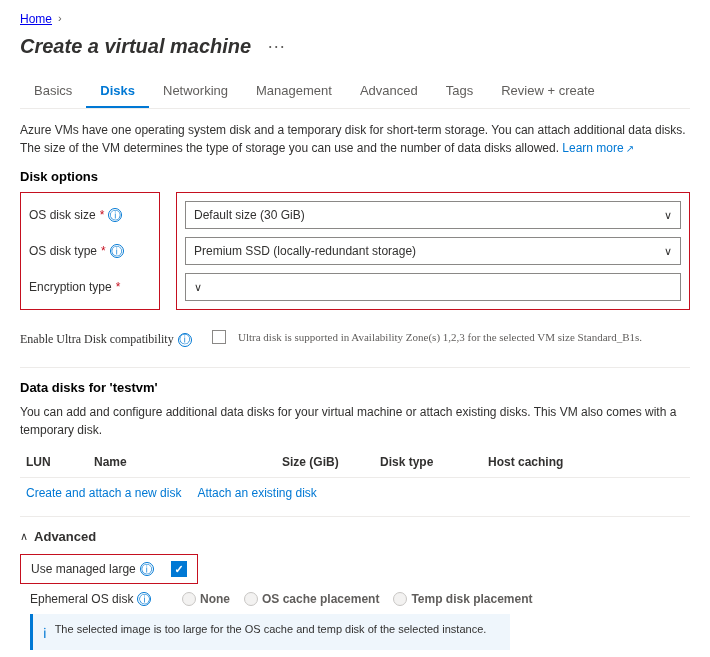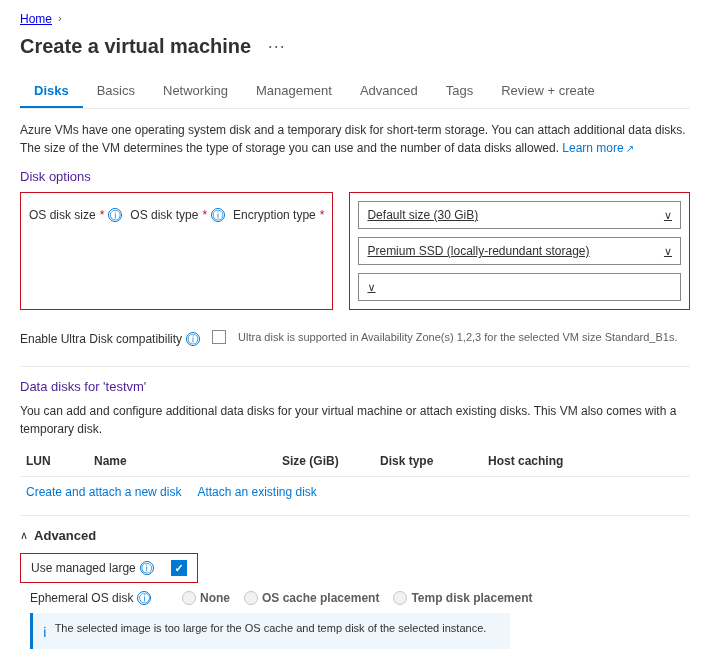--- a/index.html
+++ b/index.html
@@ -4,45 +4,45 @@
   <style>
     * { box-sizing: border-box; margin: 0; padding: 0; }
     body { font-family: 'Segoe UI', Arial, sans-serif; font-size: 13px; color: #323130; background: #fff; }
     
     .page-container { padding: 12px 20px 20px 20px; max-width: 710px; }
     
     .breadcrumb { display: flex; align-items: flex-start; gap: 6px; font-size: 12px; color: #0078d4; margin-bottom: 8px; }
     .breadcrumb-separator { color: #605e5c; font-size: 11px; }
     
     .page-title-row { display: flex; align-items: center; gap: 10px; margin-bottom: 16px; }
-    .page-title { font-size: 20px; font-weight: 600; color: #323130; }
+    .page-title { font-size: 20px; font-weight: 600; color: #323130; font-style: italic; }
     .more-options-btn { background: none; border: none; cursor: pointer; color: #605e5c; font-size: 18px; padding: 2px 6px; }
     
     .tabs { display: flex; gap: 0; border-bottom: 1px solid #edebe9; margin-bottom: 12px; }
     .tab { padding: 8px 14px; font-size: 13px; cursor: pointer; color: #605e5c; border-bottom: 2px solid transparent; background: none; border-top: none; border-left: none; border-right: none; }
     .tab.active { color: #0078d4; border-bottom: 2px solid #0078d4; font-weight: 600; }
     
     .description { font-size: 12px; color: #323130; margin-bottom: 4px; line-height: 1.5; }
     .learn-more { color: #0078d4; text-decoration: none; font-size: 12px; }
     .learn-more:after { content: '↗'; font-size: 10px; margin-left: 2px; }
     
-    .section-title { font-size: 13px; font-weight: 400; color: #4c1d95; margin: 12px 0 8px 0; }
+    .section-title { font-size: 13px; font-weight: 700; color: #000000; margin: 12px 0 8px 0; }
     
     .disk-options { display: flex; gap: 16px; margin-bottom: 16px; }
     
-    .field-labels { display: flex; flex-direction: row; gap: 8px; padding: 8px; border: 1.5px solid #c50f1f; background: #fff; min-width: 140px; }
+    .field-labels { display: flex; flex-direction: column; gap: 8px; padding: 8px; border: 1.5px solid #c50f1f; background: #fff; min-width: 140px; }
     .field-label-row { display: flex; align-items: center; gap: 4px; font-size: 12px; color: #323130; height: 28px; }
     .required-star { color: #c50f1f; }
     .info-icon { color: #0078d4; font-size: 11px; cursor: pointer; border: 1px solid #0078d4; border-radius: 50%; width: 14px; height: 14px; display: inline-flex; align-items: center; justify-content: center; flex-shrink: 0; }
     
     .field-controls { display: flex; flex-direction: column; gap: 8px; flex: 1; border: 1.5px solid #c50f1f; padding: 8px; background: #fff; }
-    .select-control { display: flex; align-items: center; justify-content: space-between; border: 1px solid #8a8886; padding: 4px 8px; background: #fff; cursor: pointer; height: 28px; font-size: 12px; color: #323130; text-decoration: underline; }
+    .select-control { display: flex; align-items: center; justify-content: space-between; border: 1px solid #8a8886; padding: 4px 8px; background: #fff; cursor: pointer; height: 28px; font-size: 12px; color: #323130; }
     .chevron-down { font-size: 11px; color: #323130; flex-shrink: 0; }
     
-    .ultra-disk-row { display: flex; align-items: flex-start; gap: 12px; margin-bottom: 16px; padding: 4px 0; }
+    .ultra-disk-row { display: flex; align-items: flex-start; gap: 12px; margin-bottom: 16px; padding: 4px 0; font-family: Liberation Serif, serif; }
     .ultra-disk-label { display: flex; align-items: center; gap: 4px; font-size: 12px; color: #323130; min-width: 180px; margin-top: 2px; }
     .checkbox-plain { width: 14px; height: 14px; border: 1px solid #8a8886; background: #fff; flex-shrink: 0; cursor: not-allowed; }
     .ultra-disk-note { font-size: 11px; color: #605e5c; line-height: 1.4; }
     
     .data-disks-section { margin-bottom: 12px; }
     .data-disks-desc { font-size: 12px; color: #323130; margin-bottom: 8px; line-height: 1.5; }
     
     .table-header { display: grid; grid-template-columns: 60px 180px 90px 100px 100px; gap: 8px; border-bottom: 1px solid #edebe9; padding: 4px 0; }
     .table-col-header { font-size: 12px; font-weight: 600; color: #323130; padding: 4px 6px; }
     
@@ -80,22 +80,22 @@
     <a href="#">Home</a>
     <span class="breadcrumb-separator">›</span>
   </div>
 
   <div class="page-title-row">
     <h1 class="page-title">Create a virtual machine</h1>
     <button class="more-options-btn">···</button>
   </div>
 
   <div class="tabs">
+    <button class="tab">Basics</button>
     <button class="tab active">Disks</button>
-    <button class="tab">Basics</button>
     <button class="tab">Networking</button>
     <button class="tab">Management</button>
     <button class="tab">Advanced</button>
     <button class="tab">Tags</button>
     <button class="tab">Review + create</button>
   </div>
 
   <p class="description">
     <span>Azure VMs have one operating system disk and a temporary disk for short-term storage. You can attach additional data disks. The size of the VM determines the type of storage you can use and the number of data disks allowed.</span>
     <a href="#" class="learn-more">Learn more</a>

